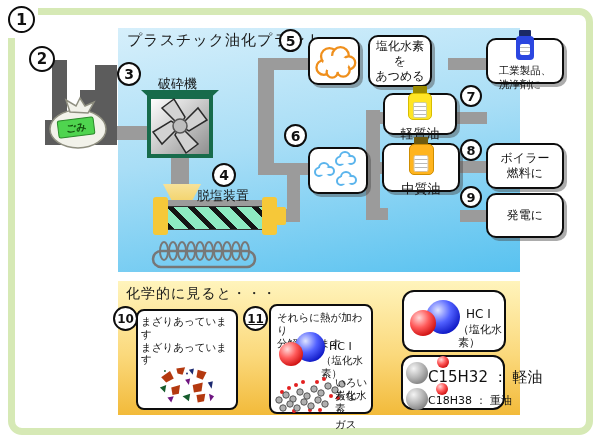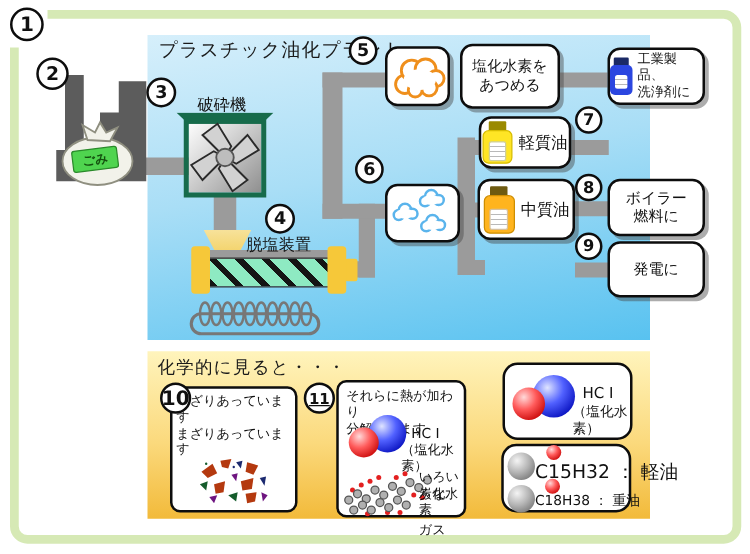--- a/index.html
+++ b/index.html
@@ -20,21 +20,21 @@
   .pipe{position:absolute;background:#9b9b9b;z-index:1;}
   
   .circ{position:absolute;box-sizing:border-box;border:2px solid #0d0d0d;border-radius:50%;
         background:#fff;display:flex;align-items:center;justify-content:center;
         font-weight:bold;z-index:6;}
   
   .wbox{position:absolute;box-sizing:border-box;background:#fff;border:2px solid #0d0d0d;
         border-radius:10px;box-shadow:3px 3px 0 rgba(70,70,70,.45);z-index:4;
         display:flex;align-items:center;justify-content:center;}
   .wbox .txt{text-align:center;line-height:1.25;}
-  .row{display:flex;align-items:center;gap:5px;}
+  .row{display:flex;align-items:center;gap:5px;flex-direction:column;}
   
   .bottle{position:relative;flex:none;}
   .bottle .cap{position:absolute;top:0;left:50%;transform:translateX(-50%);width:14px;height:8px;border-radius:1px;}
   .bottle .body{position:absolute;left:0;right:0;top:7px;bottom:0;border-radius:5px;}
   .bottle .lbl{position:absolute;left:50%;transform:translateX(-50%);background:#fff;border-radius:2px;
                background-image:repeating-linear-gradient(#fff 0 3px,#b9b9b9 3px 4px);}
   
   .sph{position:absolute;border-radius:50%;z-index:5;}
   .sph.red{background:radial-gradient(circle at 35% 30%,#ffd9d9 0%,#ff5a5a 40%,#c40000 85%);}
   .sph.blue{background:radial-gradient(circle at 35% 30%,#dfe4ff 0%,#5161ff 40%,#0008b8 85%);}
@@ -156,21 +156,21 @@
         <g>
             <circle cx="31" cy="30" r="4"></circle>
             <circle cx="36" cy="26" r="5"></circle>
             <circle cx="42" cy="29" r="4"></circle>
             <ellipse cx="36" cy="29" rx="7" ry="4" stroke="none"></ellipse>
           </g>
       </g>
     </svg>
   </div>
 
-  <div class="wbox" style="left:368px;top:35px;width:80px;height:52px;">
+  <div class="wbox" style="left:368px;top:35px;width:64px;height:52px;">
     <div class="txt" style="font-size:12px;">
       <div>塩化水素を</div>
       <div>あつめる</div>
     </div>
   </div>
 
   <div class="wbox" style="left:486px;top:38px;width:78px;height:46px;">
     <div class="row" style="gap:4px;">
       <div class="bottle" style="width:18px;height:30px;">
         <div class="cap" style="width:12px;height:7px;background:#1b2a66;"></div>
@@ -310,16 +310,16 @@
 
   <div class="circ" style="left:8px;top:6px;width:27px;height:27px;font-size:16px;">1</div>
   <div class="circ" style="left:29px;top:46px;width:26px;height:26px;font-size:15px;">2</div>
   <div class="circ" style="left:117px;top:62px;width:24px;height:24px;font-size:14px;">3</div>
   <div class="circ" style="left:212px;top:163px;width:24px;height:24px;font-size:14px;">4</div>
   <div class="circ" style="left:279px;top:29px;width:23px;height:23px;font-size:14px;">5</div>
   <div class="circ" style="left:284px;top:124px;width:23px;height:23px;font-size:14px;">6</div>
   <div class="circ" style="left:460px;top:85px;width:22px;height:22px;font-size:13px;">7</div>
   <div class="circ" style="left:460px;top:139px;width:22px;height:22px;font-size:13px;">8</div>
   <div class="circ" style="left:460px;top:186px;width:22px;height:22px;font-size:13px;">9</div>
-  <div class="circ" style="left:128px;top:306px;width:25px;height:25px;font-size:16px;">10</div>
+  <div class="circ" style="left:113px;top:306px;width:25px;height:25px;font-size:12px;">10</div>
   <div class="circ" style="left:243px;top:306px;width:25px;height:25px;font-size:12px;text-decoration:underline;">11</div>
 
 </div>
 
 </body></html>

